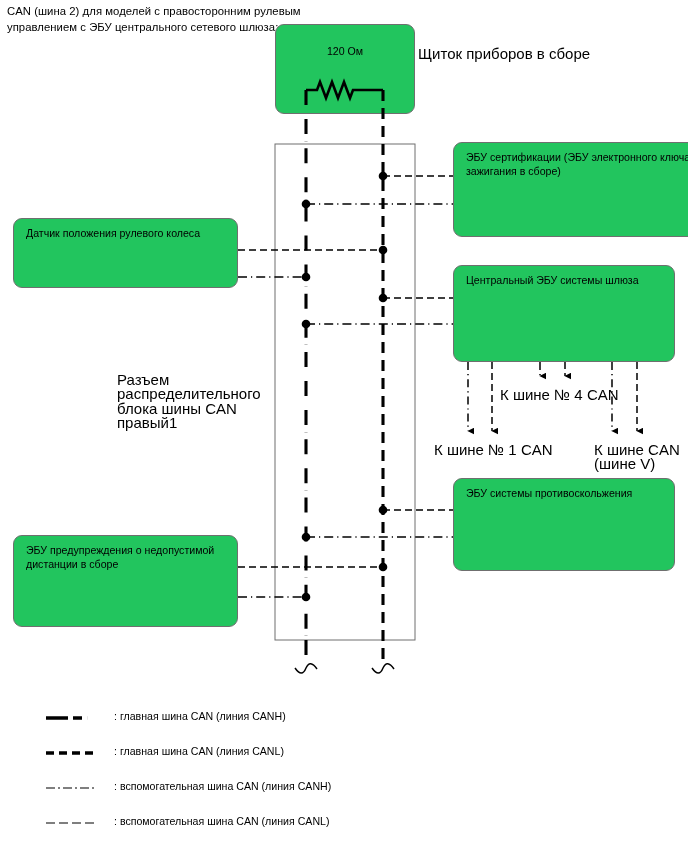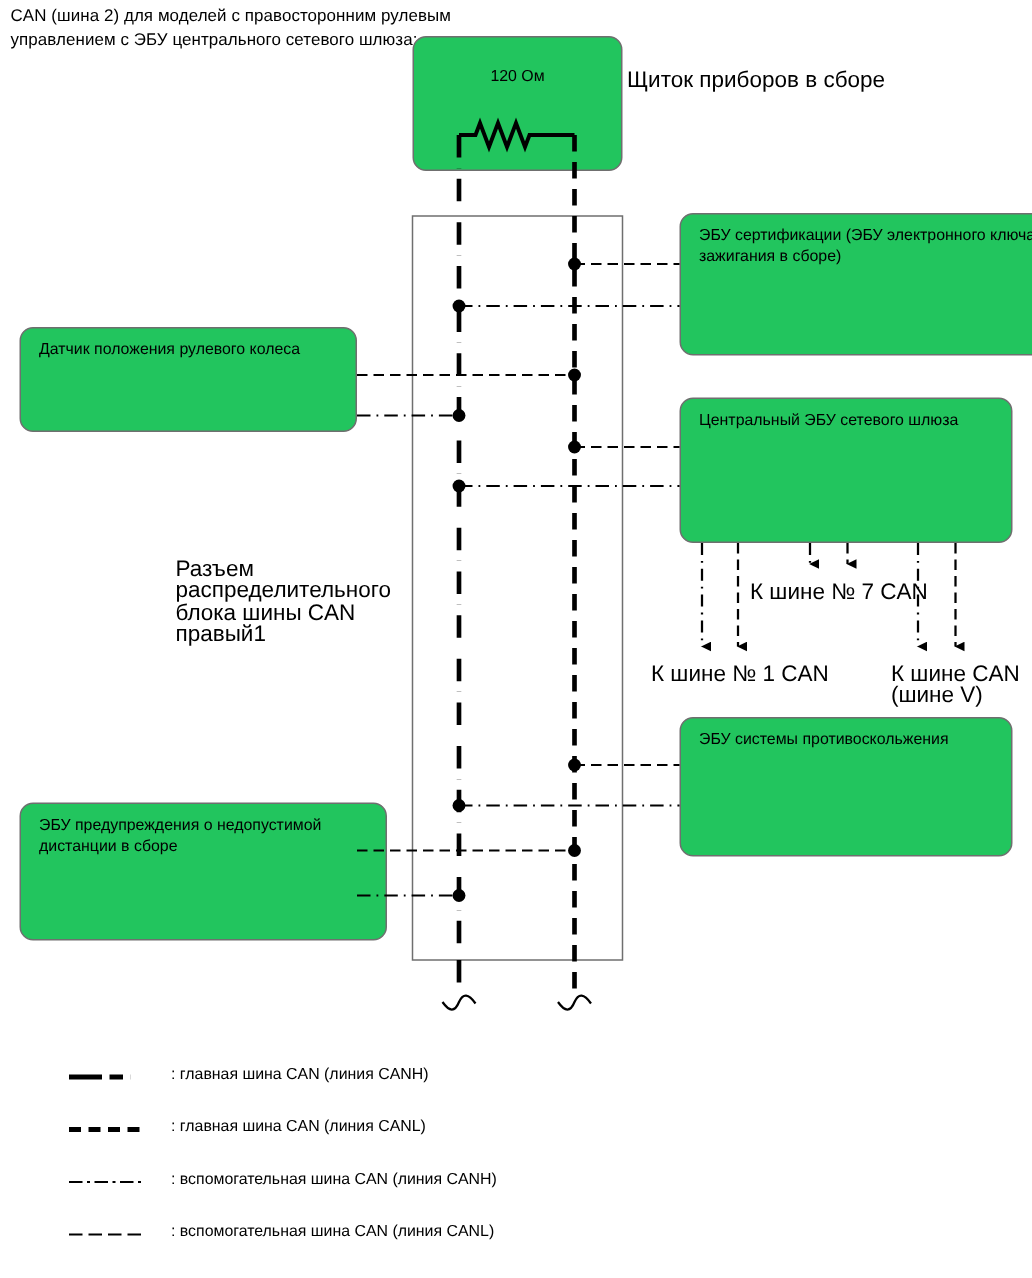--- a/index.html
+++ b/index.html
@@ -43,40 +43,40 @@
 
   <div class="box" style="left:275px;top:24px;width:140px;height:90px;">
     <div class="lbl" style="left:0;right:0;top:19px;text-align:center;">120 Ом</div>
   </div>
   <div class="freetext" style="left:418px;top:47px;">Щиток приборов в сборе</div>
 
   <div class="box" style="left:13px;top:218px;width:225px;height:70px;">
     <div class="lbl">Датчик положения рулевого колеса</div>
   </div>
 
-  <div class="box" style="left:13px;top:535px;width:245px;height:92px;">
+  <div class="box" style="left:13px;top:535px;width:225px;height:92px;">
     <div class="lbl">ЭБУ предупреждения о недопустимой дистанции в сборе</div>
   </div>
 
   <div class="box" style="left:453px;top:142px;width:250px;height:95px;">
     <div class="lbl">ЭБУ сертификации (ЭБУ электронного ключа зажигания в сборе)</div>
   </div>
 
   <div class="box" style="left:453px;top:265px;width:222px;height:97px;">
-    <div class="lbl">Центральный ЭБУ сетевого шлюза</div>
+    <div class="lbl">Центральный ЭБУ системы шлюза</div>
   </div>
 
   <div class="box" style="left:453px;top:478px;width:222px;height:93px;">
     <div class="lbl">ЭБУ системы противоскольжения</div>
   </div>
 
   <div class="freetext" style="left:117px;top:373px;width:175px;">Разъем распределительного блока шины CAN правый1</div>
 
   <div class="freetext" style="left:434px;top:443px;white-space:nowrap;">К шине № 1 CAN</div>
-  <div class="freetext" style="left:500px;top:388px;white-space:nowrap;">К шине № 7 CAN</div>
+  <div class="freetext" style="left:500px;top:388px;white-space:nowrap;">К шине № 4 CAN</div>
   <div class="freetext" style="left:594px;top:443px;width:90px;">К шине CAN (шине V)</div>
 
   <svg class="layer" viewBox="0 0 688 852">
     <defs>
       <marker id="arrowhead" markerWidth="7" markerHeight="7" refX="3.2" refY="6" orient="auto" markerUnits="userSpaceOnUse">
         <path d="M0,0 L6.4,0 L3.2,6.6 Z" fill="#000"></path>
       </marker>
     </defs>
 
     <rect x="275" y="144" width="140" height="496" fill="none" stroke="#6f6f6f" stroke-width="1"></rect>

